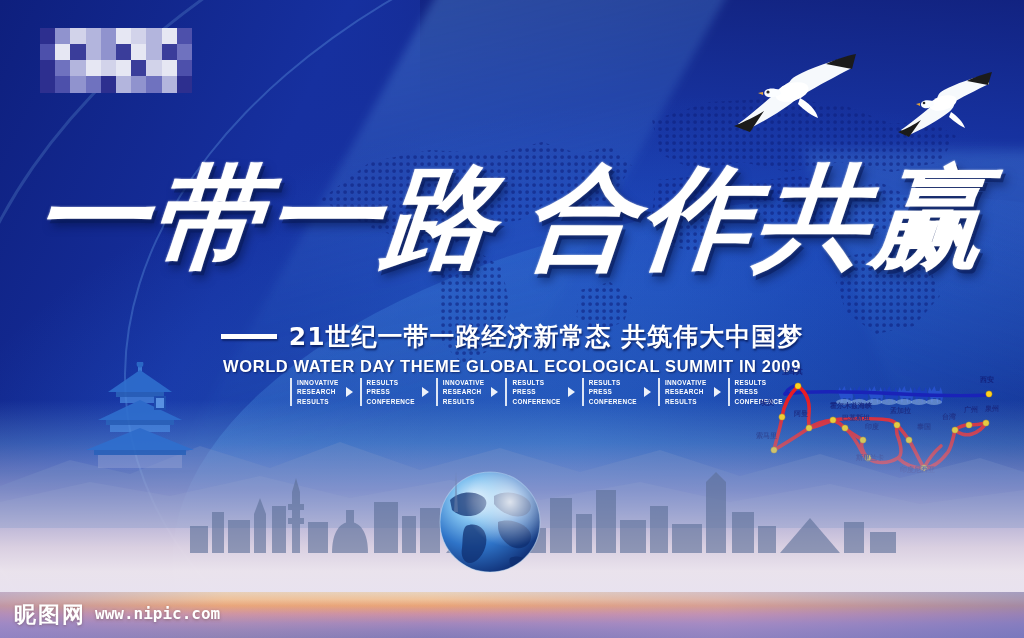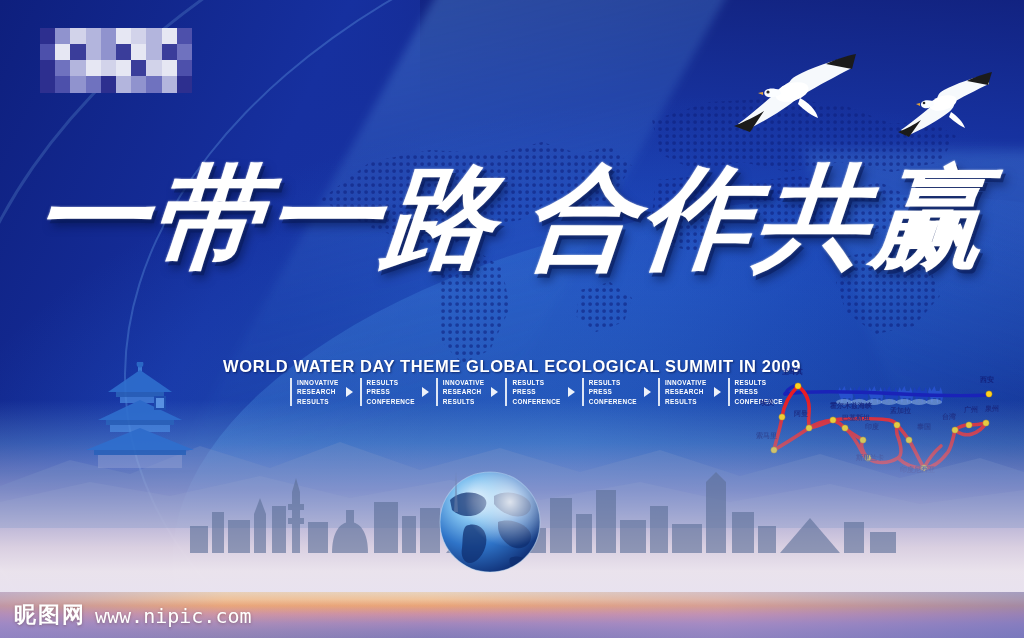--- a/index.html
+++ b/index.html
@@ -188,21 +188,21 @@
   .wm-logo {
     position:absolute; left:14px; top:600px; z-index:5;
     font-family:"DejaVu Sans", sans-serif;
     font-size:22px; font-weight:bold; color:#ffffff;
     letter-spacing:2px;
     text-shadow:0 1px 3px rgba(90,60,60,.45);
   }
   .wm-url {
     position:absolute; left:95px; top:604px; z-index:5;
     font-family:"DejaVu Sans Mono", monospace;
-    font-size:20px; font-weight:normal; color:#ffffff;
+    font-size:16px; font-weight:bold; color:#ffffff;
     letter-spacing:0px;
     text-shadow:0 1px 3px rgba(90,60,60,.45);
   }
   .wm-credit {
     position:absolute; right:14px; top:608px; z-index:5;
     font-family:"DejaVu Sans", sans-serif;
     font-size:14.5px; font-weight:bold; color:#ffffff;
     letter-spacing:.2px;
     text-shadow:0 1px 3px rgba(90,60,60,.5);
   }
@@ -278,20 +278,24 @@
       <circle cx="29" cy="41" r="1.3" fill="#2a2a2a"></circle>
       <path d="M25 41 L21 42 L25 44 Z" fill="#e0a23c"></path>
       <path d="M56 50 C62 54 68 60 70 66 C65 64 59 59 54 55 Z" fill="#ffffff"></path>
     </g>
   </svg>
 
   <div class="title-wrap">
     <div class="main-title"><span>一带一路</span><span class="grp2">合作共赢</span></div>
   </div>
 
+  <div class="sub-row">
+    <div class="sub-dash"></div>
+    <div class="sub-cn">21世纪一带一路经济新常态 共筑伟大中国梦</div>
+  </div>
 
   <div class="sub-en">WORLD WATER DAY THEME GLOBAL ECOLOGICAL SUMMIT IN 2009</div>
 
   <div class="tagstrip" id="tagstrip">
       <div class="tag-item">
         <div class="tag-bar"></div>
         <div class="tag-lines">
           <div>INNOVATIVE</div>
           <div>RESEARCH</div>
           <div>RESULTS</div>

